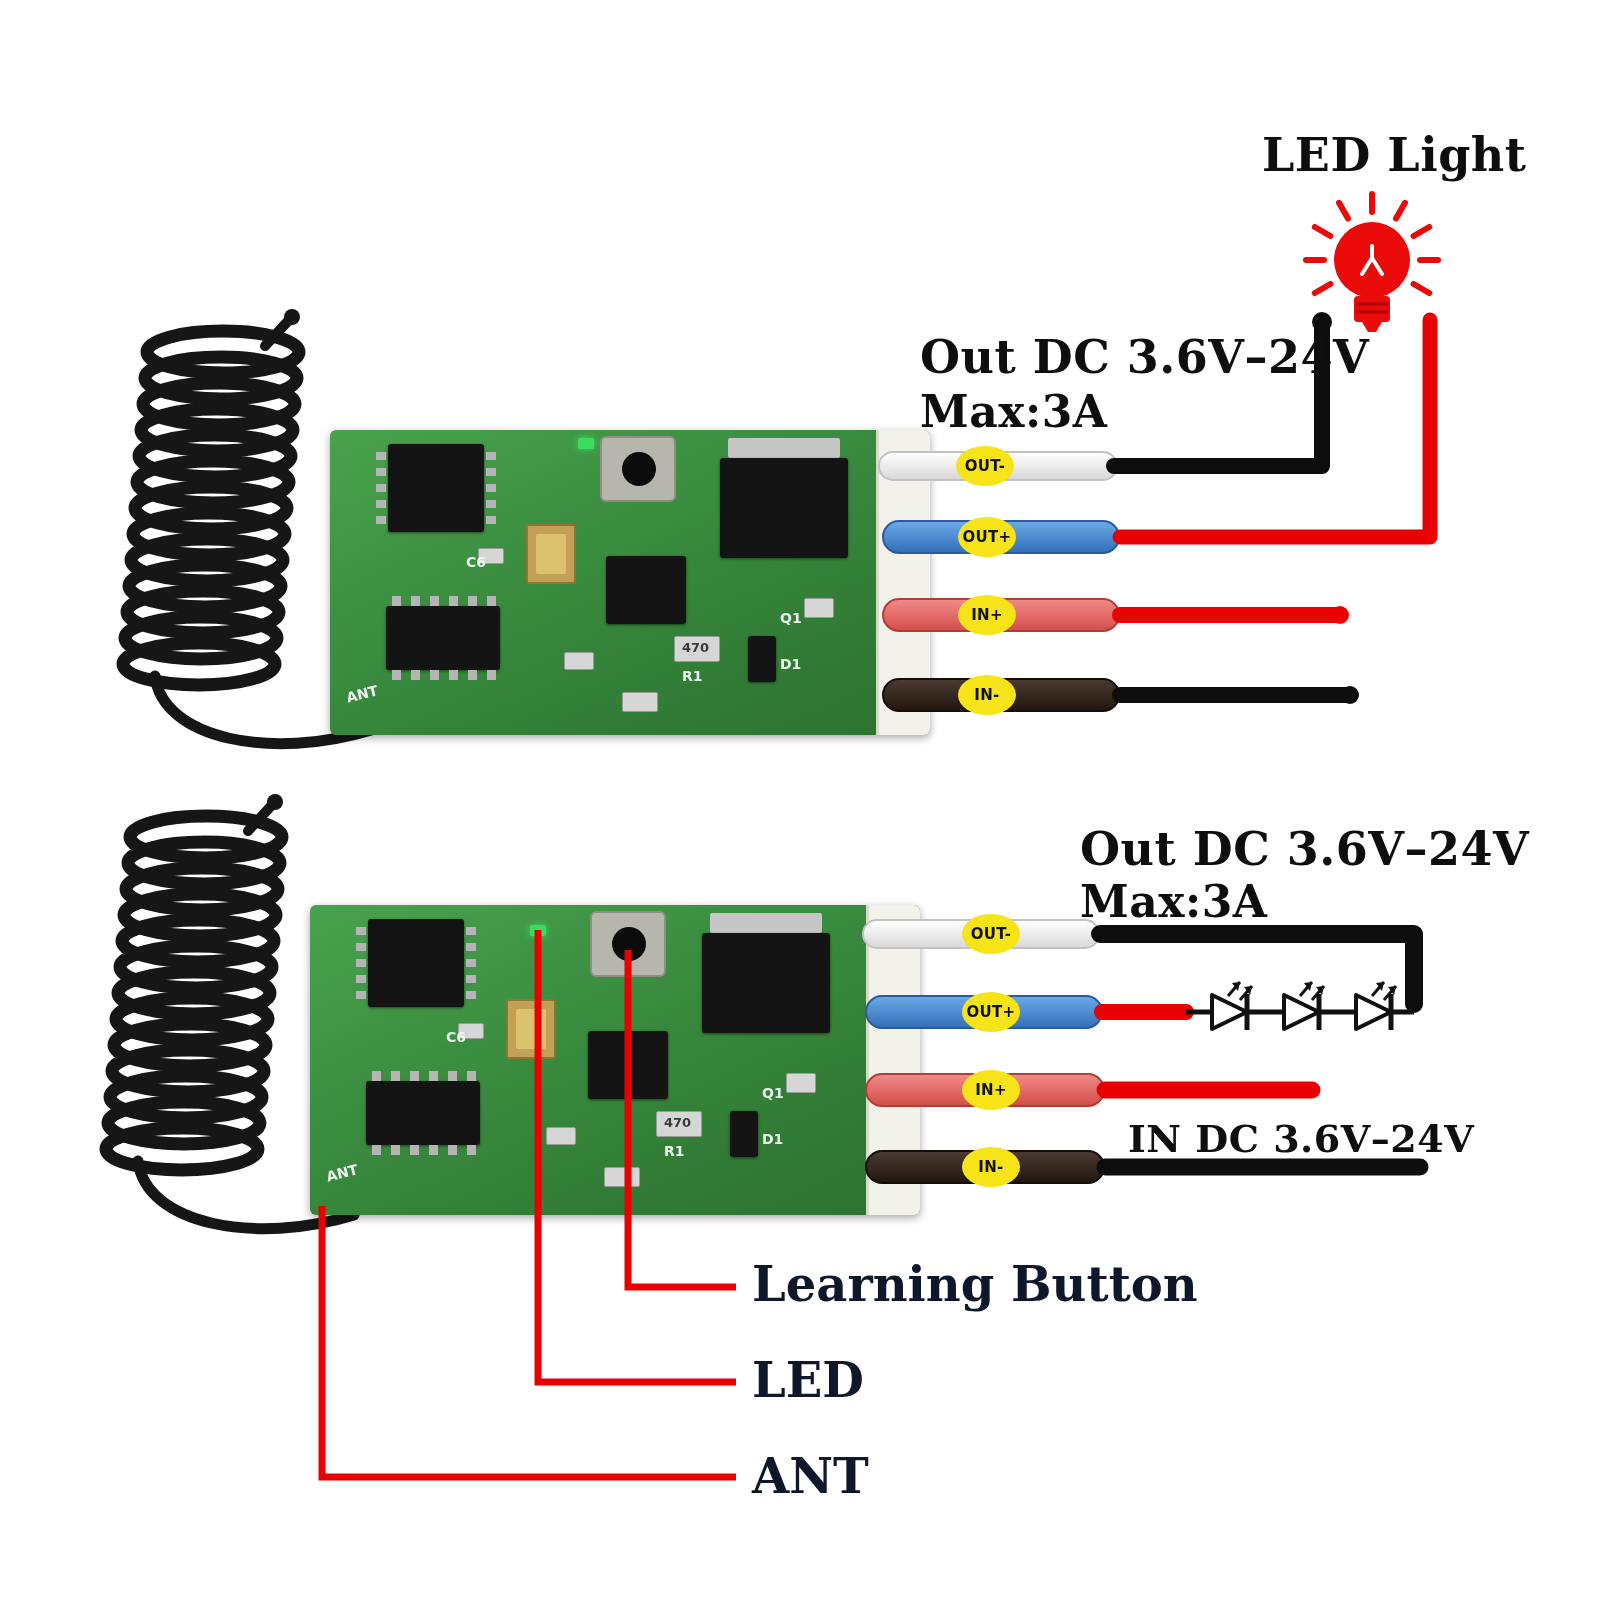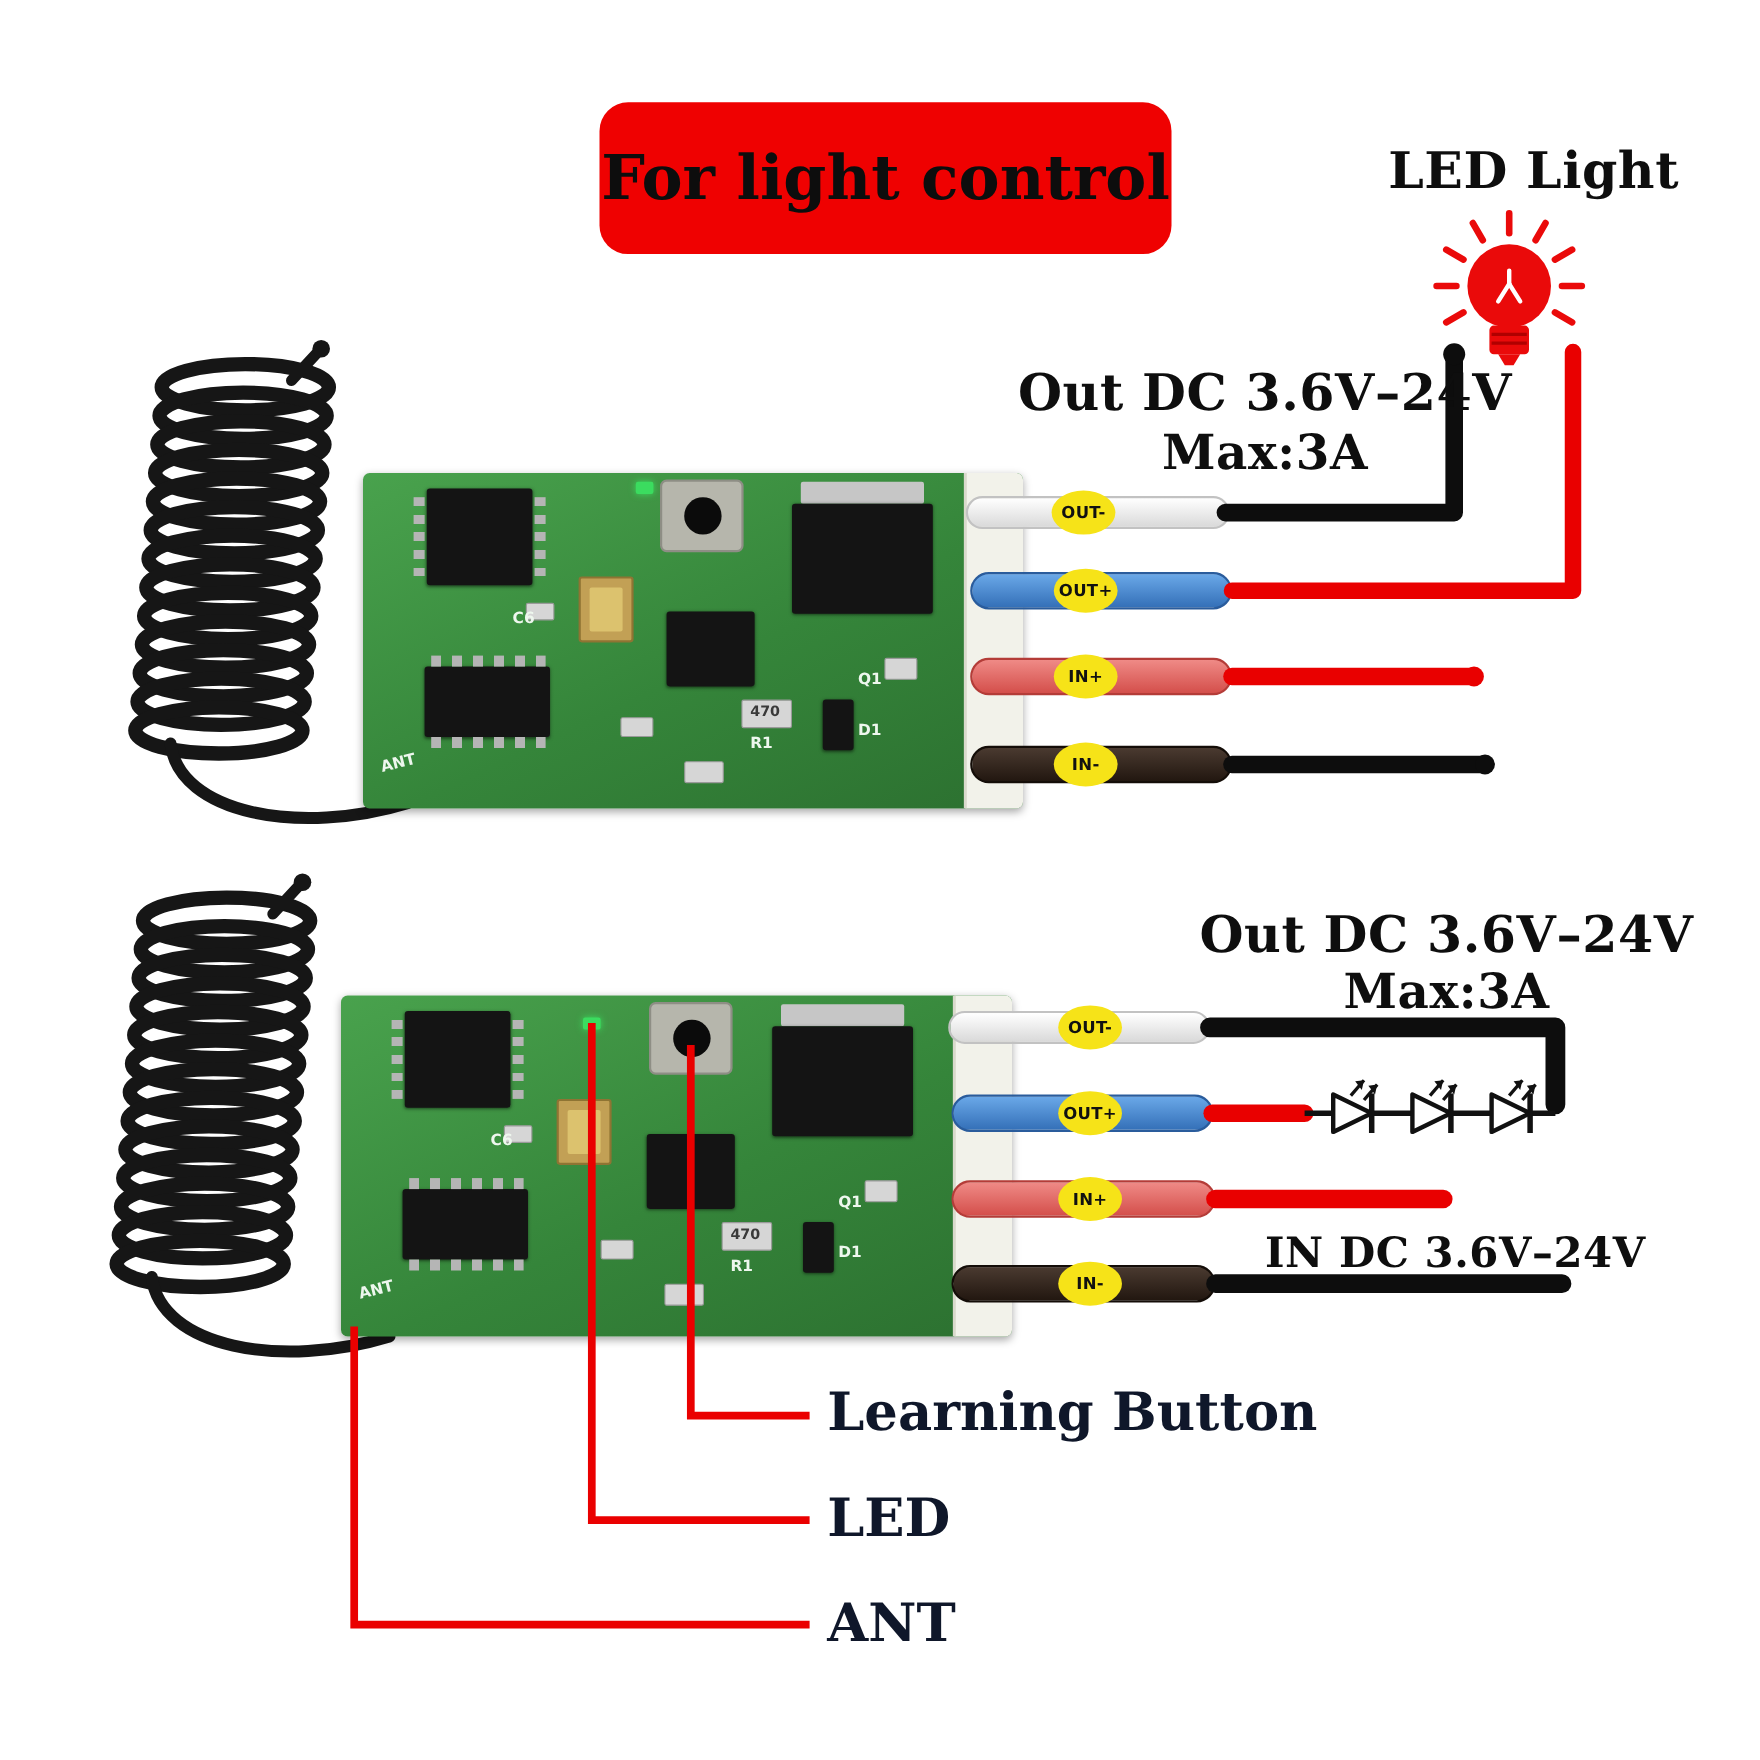--- a/index.html
+++ b/index.html
@@ -1,17 +1,17 @@
 <!DOCTYPE html>
 <html><head>
 <meta charset="utf-8">
 <style>
   html,body{margin:0;padding:0;background:#fff;}
   #canvas{position:relative;width:1600px;height:1600px;background:#ffffff;overflow:hidden;font-family:"DejaVu Serif",serif;}
-  .h{position:absolute;font-family:"DejaVu Serif",serif;font-weight:700;color:#0e0e0e;text-align:center;letter-spacing:.5px;white-space:nowrap;}
+  .h{position:absolute;font-family:"DejaVu Serif",serif;font-weight:700;color:#0e0e0e;letter-spacing:.5px;white-space:nowrap;}
   .annot-label{position:absolute;font:700 48px "DejaVu Serif",serif;color:#0f172a;white-space:nowrap;}
   .banner{position:absolute;left:545px;top:93px;width:520px;height:138px;background:#ef0101;border-radius:26px;display:flex;align-items:center;justify-content:center;}
   .banner span{font:700 56px "DejaVu Serif",serif;color:#0d0d0d;}
   .pcb{position:absolute;background:linear-gradient(155deg,#49a24d 0%,#35853a 55%,#2c7030 100%);border-radius:6px;box-shadow:0 3px 8px rgba(0,0,0,.35);}
   .pcb > div, .pcb > span{position:absolute;}
   .connector{right:0;top:0;width:54px;height:100%;background:#f2f2ea;border-radius:0 6px 6px 0;border-left:3px solid #d9d9cc;box-sizing:border-box;}
   .c-black{background:#141414;border-radius:3px;box-shadow:0 1px 3px rgba(0,0,0,.5);}
   .c-metal{background:#c6c6c6;border-radius:2px;}
   .c-light{background:#d6d6d6;border-radius:2px;border:1px solid #9a9a9a;box-sizing:border-box;}
   .pins-v{background:repeating-linear-gradient(180deg,#b5b5b5 0 8px,rgba(0,0,0,0) 8px 16px);}
@@ -60,23 +60,20 @@
         <path d="M -20 -17 L -20 17 L 15 0 Z" fill="#ffffff" stroke="#111111" stroke-width="4" stroke-linejoin="round"></path>
         <path d="M 15 -18 L 15 18" stroke="#111111" stroke-width="5"></path>
         <path d="M -4 -16 L 8 -30" stroke="#111111" stroke-width="3"></path>
         <path d="M 8 -30 L 0 -29 L 6 -21 Z" fill="#111111"></path>
         <path d="M 8 -12 L 20 -26" stroke="#111111" stroke-width="3"></path>
         <path d="M 20 -26 L 12 -25 L 18 -17 Z" fill="#111111"></path>
       </g>
     </defs>
   </svg>
 
-  <div class="banner">
-    <span>For light control</span>
-  </div>
 
   <div>
     <svg style="left:105px;top:310px" width="300" height="440">
       <use href="#coil"></use>
     </svg>
 
     <div class="pcb" style="left:330px;top:430px;width:600px;height:305px">
       <div class="connector"></div>
       <div class="c-black" style="left:58px;top:14px;width:96px;height:88px"></div>
       <div class="pins-v" style="left:46px;top:22px;width:10px;height:72px"></div>

